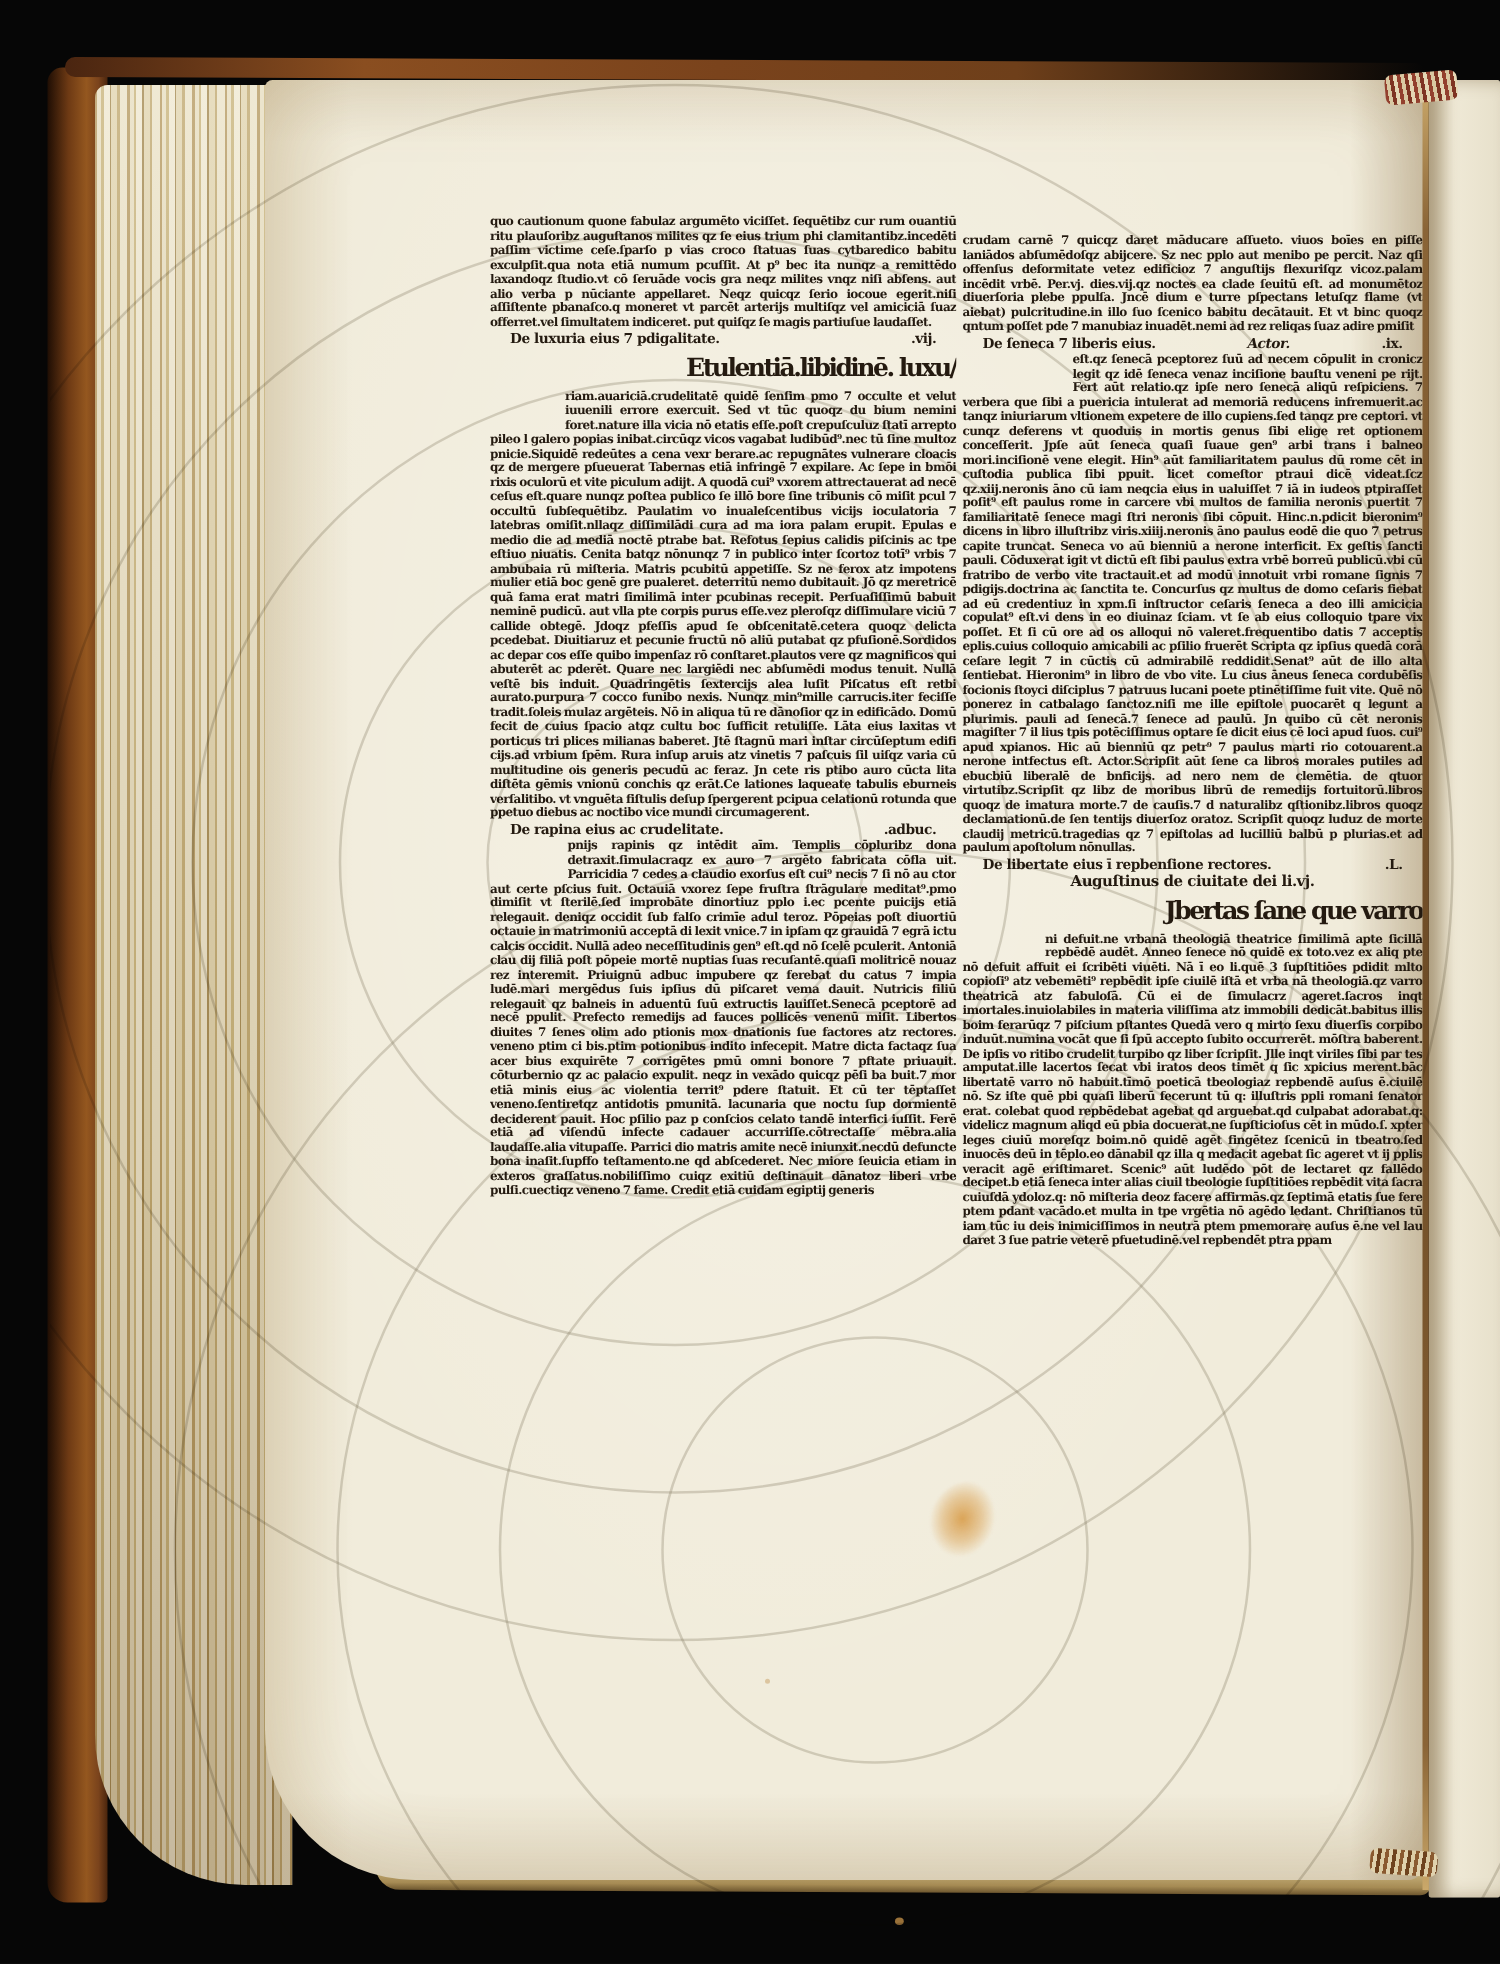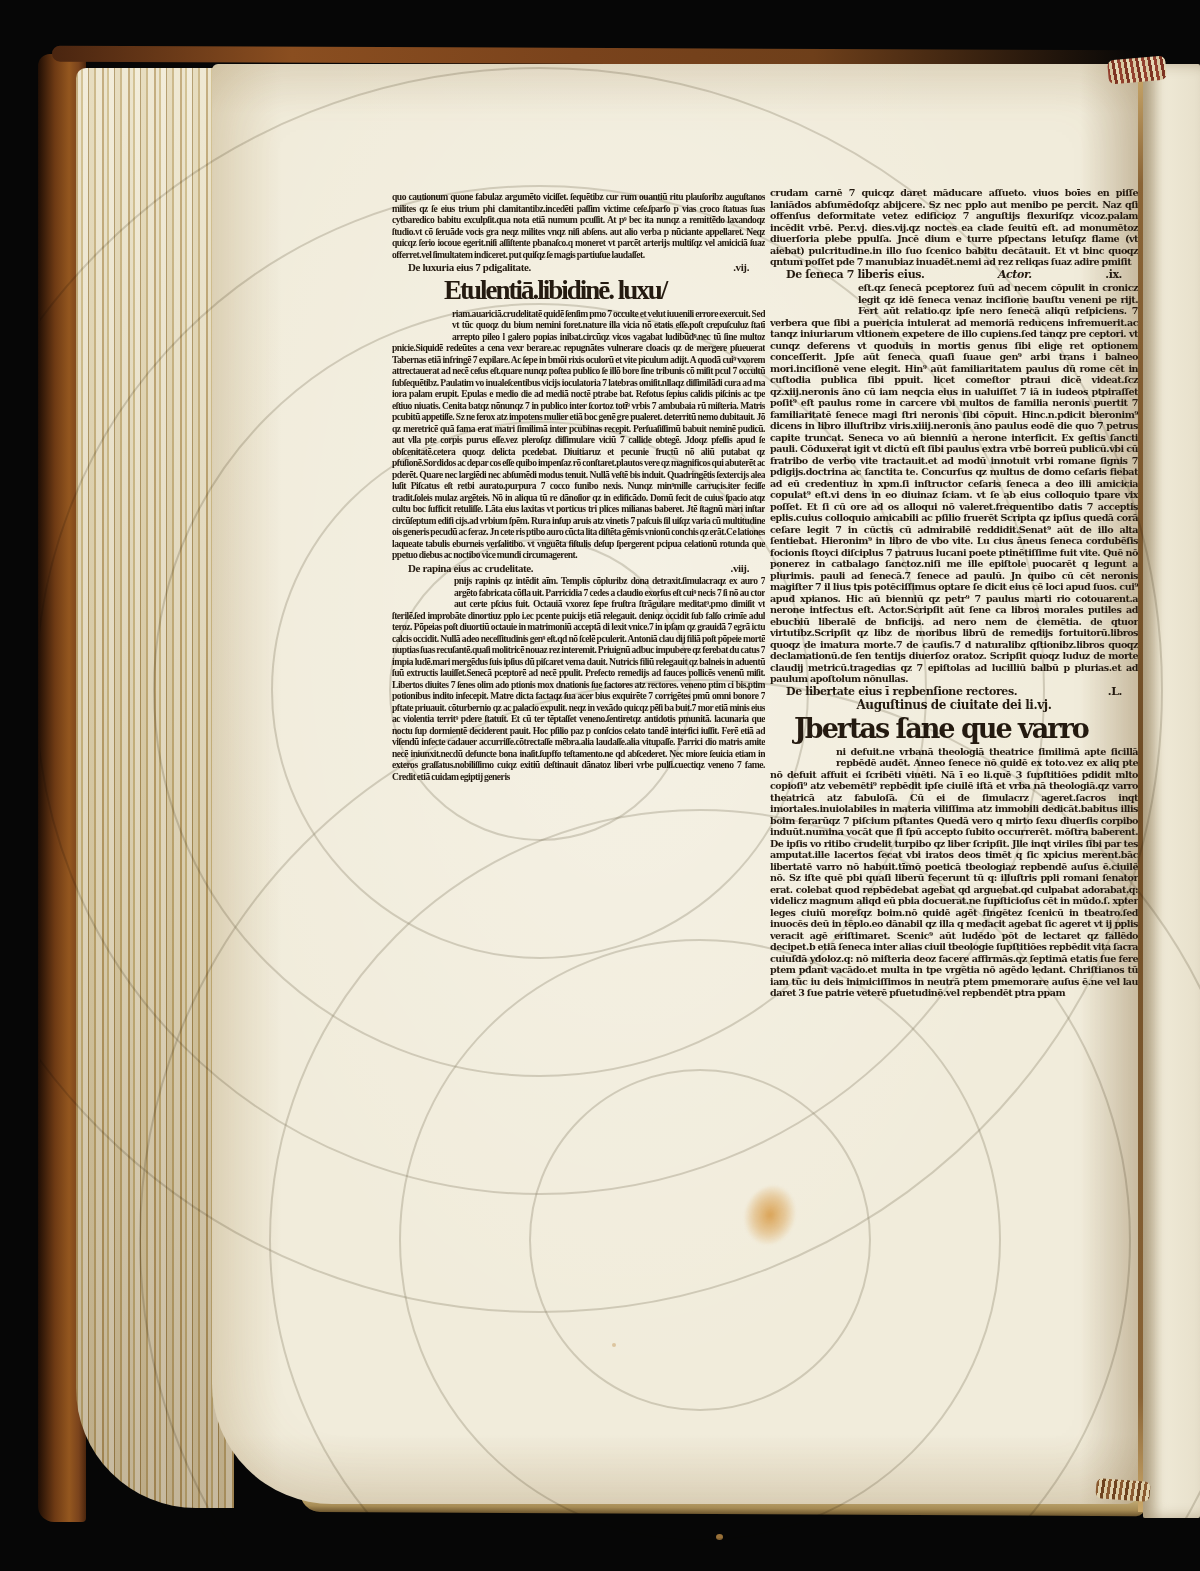--- a/index.html
+++ b/index.html
@@ -47,28 +47,28 @@
     border-radius:60% 40% 55% 45%;transform:rotate(15deg);filter:blur(1px);}
   .speck{position:absolute;z-index:6;border-radius:50%;background:rgba(190,140,70,.8);}
   .speck.s1{left:716px;top:1534px;width:7px;height:6px;}
   .speck.s2{left:612px;top:1343px;width:4px;height:4px;opacity:.5;}
 
   
   .watermark{position:absolute;left:40px;top:40px;z-index:7;pointer-events:none;mix-blend-mode:multiply;}
 
   
   .col{position:absolute;z-index:6;color:#241a10;font-weight:700;text-align:justify;overflow:hidden;}
-  .col-left{left:392px;top:191px;width:373px;height:1075px;font-family:Liberation Serif, serif;}
+  .col-left{left:392px;top:172px;width:373px;height:1075px;}
   .col-right{left:770px;top:187px;width:368px;height:1086px;}
   .body-text{font-size:9.6px;line-height:11.5px;letter-spacing:-0.5px;word-spacing:-0.5px;}
   .rubric{display:flex;justify-content:space-between;font-size:11px;line-height:12.5px;
           letter-spacing:-0.4px;margin:1px 16px;}
   .rubric .mid{flex:1;text-align:center;font-style:italic;}
-  .chapter-heading{font-size:27px;line-height:31px;letter-spacing:-2px;white-space:nowrap;
-          text-align:left;margin:1px 0 2px 0;font-weight:700;}
+  .chapter-heading{font-size:20px;line-height:31px;letter-spacing:-2px;white-space:nowrap;
+          text-align:right;margin:1px 0 2px 0;font-weight:700;}
   .pad-l{padding-left:52px;}
   .pad-r{padding-left:24px;}
   .indent{float:left;}
   .ind-60{width:60px;height:24px;}
   .ind-62{width:62px;height:24px;}
   .ind-88{width:88px;height:24px;}
   .ind-66{width:66px;height:12px;}
   .source-line{font-size:12px;line-height:12.5px;letter-spacing:-0.4px;text-align:center;}
 </style>
 </head>
@@ -94,21 +94,21 @@
     <div class="rubric">
       <span>De luxuria eius 7 pdigalitate.</span>
       <span>.vij.</span>
     </div>
     <div class="chapter-heading pad-l">Etulentiā.libidinē. luxu/</div>
     <div class="body-text">
       <span class="indent ind-60"></span><span>riam.auariciā.crudelitatē quidē ſenſim pmo 7 occulte et velut iuuenili errore exercuit. Sed vt tūc quoqz du bium nemini foret.nature illa vicia nō etatis eſſe.poſt crepuſculuz ſtatī arrepto pileo l galero popias inibat.circūqz vicos vagabat ludibūd⁹.nec tū ſine multoz pnicie.Siquidē redeūtes a cena vexr berare.ac repugnātes vulnerare cloacis qz de mergere pſueuerat Tabernas etiā infringē 7 expilare. Ac ſepe in bmōi rixis oculorū et vite piculum adijt. A quodā cui⁹ vxorem attrectauerat ad necē ceſus eſt.quare nunqz poſtea publico ſe illō bore ſine tribunis cō miſit pcul 7 occultū ſubſequētibz. Paulatim vo inualeſcentibus vicijs ioculatoria 7 latebras omiſit.nllaqz diſſimilādi cura ad ma iora palam erupit. Epulas e medio die ad mediā noctē ptrabe bat. Refotus ſepius calidis piſcinis ac tpe eſtiuo niuatis. Cenita batqz nōnunqz 7 in publico inter ſcortoz totī⁹ vrbis 7 ambubaia rū miſteria. Matris pcubitū appetiſſe. Sz ne ferox atz impotens mulier etiā boc genē gre pualeret. deterritū nemo dubitauit. Jō qz meretricē quā fama erat matri ſimilimā inter pcubinas recepit. Perſuaſiſſimū babuit neminē pudicū. aut vlla pte corpis purus eſſe.vez pleroſqz diſſimulare viciū 7 callide obtegē. Jdoqz pfeſſis apud ſe obſcenitatē.cetera quoqz delicta pcedebat. Diuitiaruz et pecunie fructū nō aliū putabat qz pfuſionē.Sordidos ac depar cos eſſe quibo impenſaz rō conſtaret.plautos vere qz magnificos qui abuterēt ac pderēt. Quare nec largiēdi nec abſumēdi modus tenuit. Nullā veſtē bis induit. Quadringētis ſextercijs alea luſit Piſcatus eſt retbi aurato.purpura 7 cocco funibo nexis. Nunqz min⁹mille carrucis.iter feciſſe tradit.ſoleis mulaz argēteis. Nō in aliqua tū re dānoſior qz in edificādo. Domū fecit de cuius ſpacio atqz cultu boc ſufficit retuliſſe. Lāta eius laxitas vt porticus tri plices milianas baberet. Jtē ſtagnū mari inſtar circūſeptum edifi cijs.ad vrbium ſpēm. Rura inſup aruis atz vinetis 7 paſcuis ſil uiſqz varia cū multitudine ois generis pecudū ac feraz. Jn cete ris ptibo auro cūcta lita diſtēta gēmis vnionū conchis qz erāt.Ce lationes laqueate tabulis eburneis verſalitibo. vt vnguēta fiſtulis deſup ſpergerent pcipua celationū rotunda que ppetuo diebus ac noctibo vice mundi circumagerent.</span>
     </div>
     <div class="rubric">
       <span>De rapina eius ac crudelitate.</span>
-      <span>.viij.</span>
+      <span>.adbuc.</span>
     </div>
     <div class="body-text">
       <span class="indent ind-62"></span><span>pnijs rapinis qz intēdit aīm. Templis cōpluribz dona detraxit.ſimulacraqz ex auro 7 argēto fabricata cōfla uit. Parricidia 7 cedes a claudio exorſus eſt cui⁹ necis 7 ſi nō au ctor aut certe pſcius fuit. Octauiā vxorez ſepe fruſtra ſtrāgulare meditat⁹.pmo dimiſit vt ſterilē.ſed improbāte dinortiuz pplo i.ec pcente puicijs etiā relegauit. deniqz occidit ſub falſo crimīe adul teroz. Pōpeias poſt diuortiū octauie in matrimoniū acceptā di lexit vnice.7 in ipſam qz grauidā 7 egrā ictu calcis occidit. Nullā adeo neceſſitudinis gen⁹ eſt.qd nō ſcelē pculerit. Antoniā clau dij filiā poſt pōpeie mortē nuptias ſuas recuſantē.quaſi molitricē nouaz rez interemit. Priuignū adbuc impubere qz ferebat du catus 7 impia ludē.mari mergēdus ſuis ipſius dū piſcaret vema dauit. Nutricis filiū relegauit qz balneis in aduentū ſuū extructis lauiſſet.Senecā pceptorē ad necē ppulit. Prefecto remedijs ad fauces pollicēs venenū miſit. Libertos diuites 7 ſenes olim ado ptionis mox dnationis ſue factores atz rectores. veneno ptim ci bis.ptim potionibus indito infecepit. Matre dicta factaqz ſua acer bius exquirēte 7 corrigētes pmū omni bonore 7 pftate priuauit. cōturbernio qz ac palacio expulit. neqz in vexādo quicqz pēſi ba buit.7 mor etiā minis eius ac violentia territ⁹ pdere ſtatuit. Et cū ter tēptaſſet veneno.ſentiretqz antidotis pmunitā. lacunaria que noctu ſup dormientē deciderent pauit. Hoc pſilio paz p conſcios celato tandē interfici iuſſit. Ferē etiā ad viſendū infecte cadauer accurriſſe.cōtrectaſſe mēbra.alia laudaſſe.alia vitupaſſe. Parrici dio matris amite necē iniunxit.necdū defuncte bona inaſit.ſupffo teſtamento.ne qd abſcederet. Nec miore ſeuicia etiam in exteros graſſatus.nobiliſſimo cuiqz exitiū deſtinauit dānatoz liberi vrbe pulſi.cuectiqz veneno 7 fame. Credit etiā cuidam egiptij generis</span>
     </div>
   </div>
 
   <div class="col col-right">
     <div class="body-text">crudam carnē 7 quicqz daret māducare aſſueto. viuos boīes en piſſe laniādos abſumēdoſqz abijcere. Sz nec pplo aut menibo pe percit. Naz qſi offenſus deformitate vetez edificioz 7 anguſtijs flexuriſqz vicoz.palam incēdit vrbē. Per.vj. dies.vij.qz noctes ea clade ſeuitū eſt. ad monumētoz diuerſoria plebe ppulſa. Jncē dium e turre pſpectans letuſqz flame (vt aiebat) pulcritudine.in illo ſuo ſcenico babitu decātauit. Et vt binc quoqz qntum poſſet pde 7 manubiaz inuadēt.nemi ad rez reliqas ſuaz adire pmiſit</div>
     <div class="rubric">
       <span>De ſeneca 7 liberis eius.</span>

